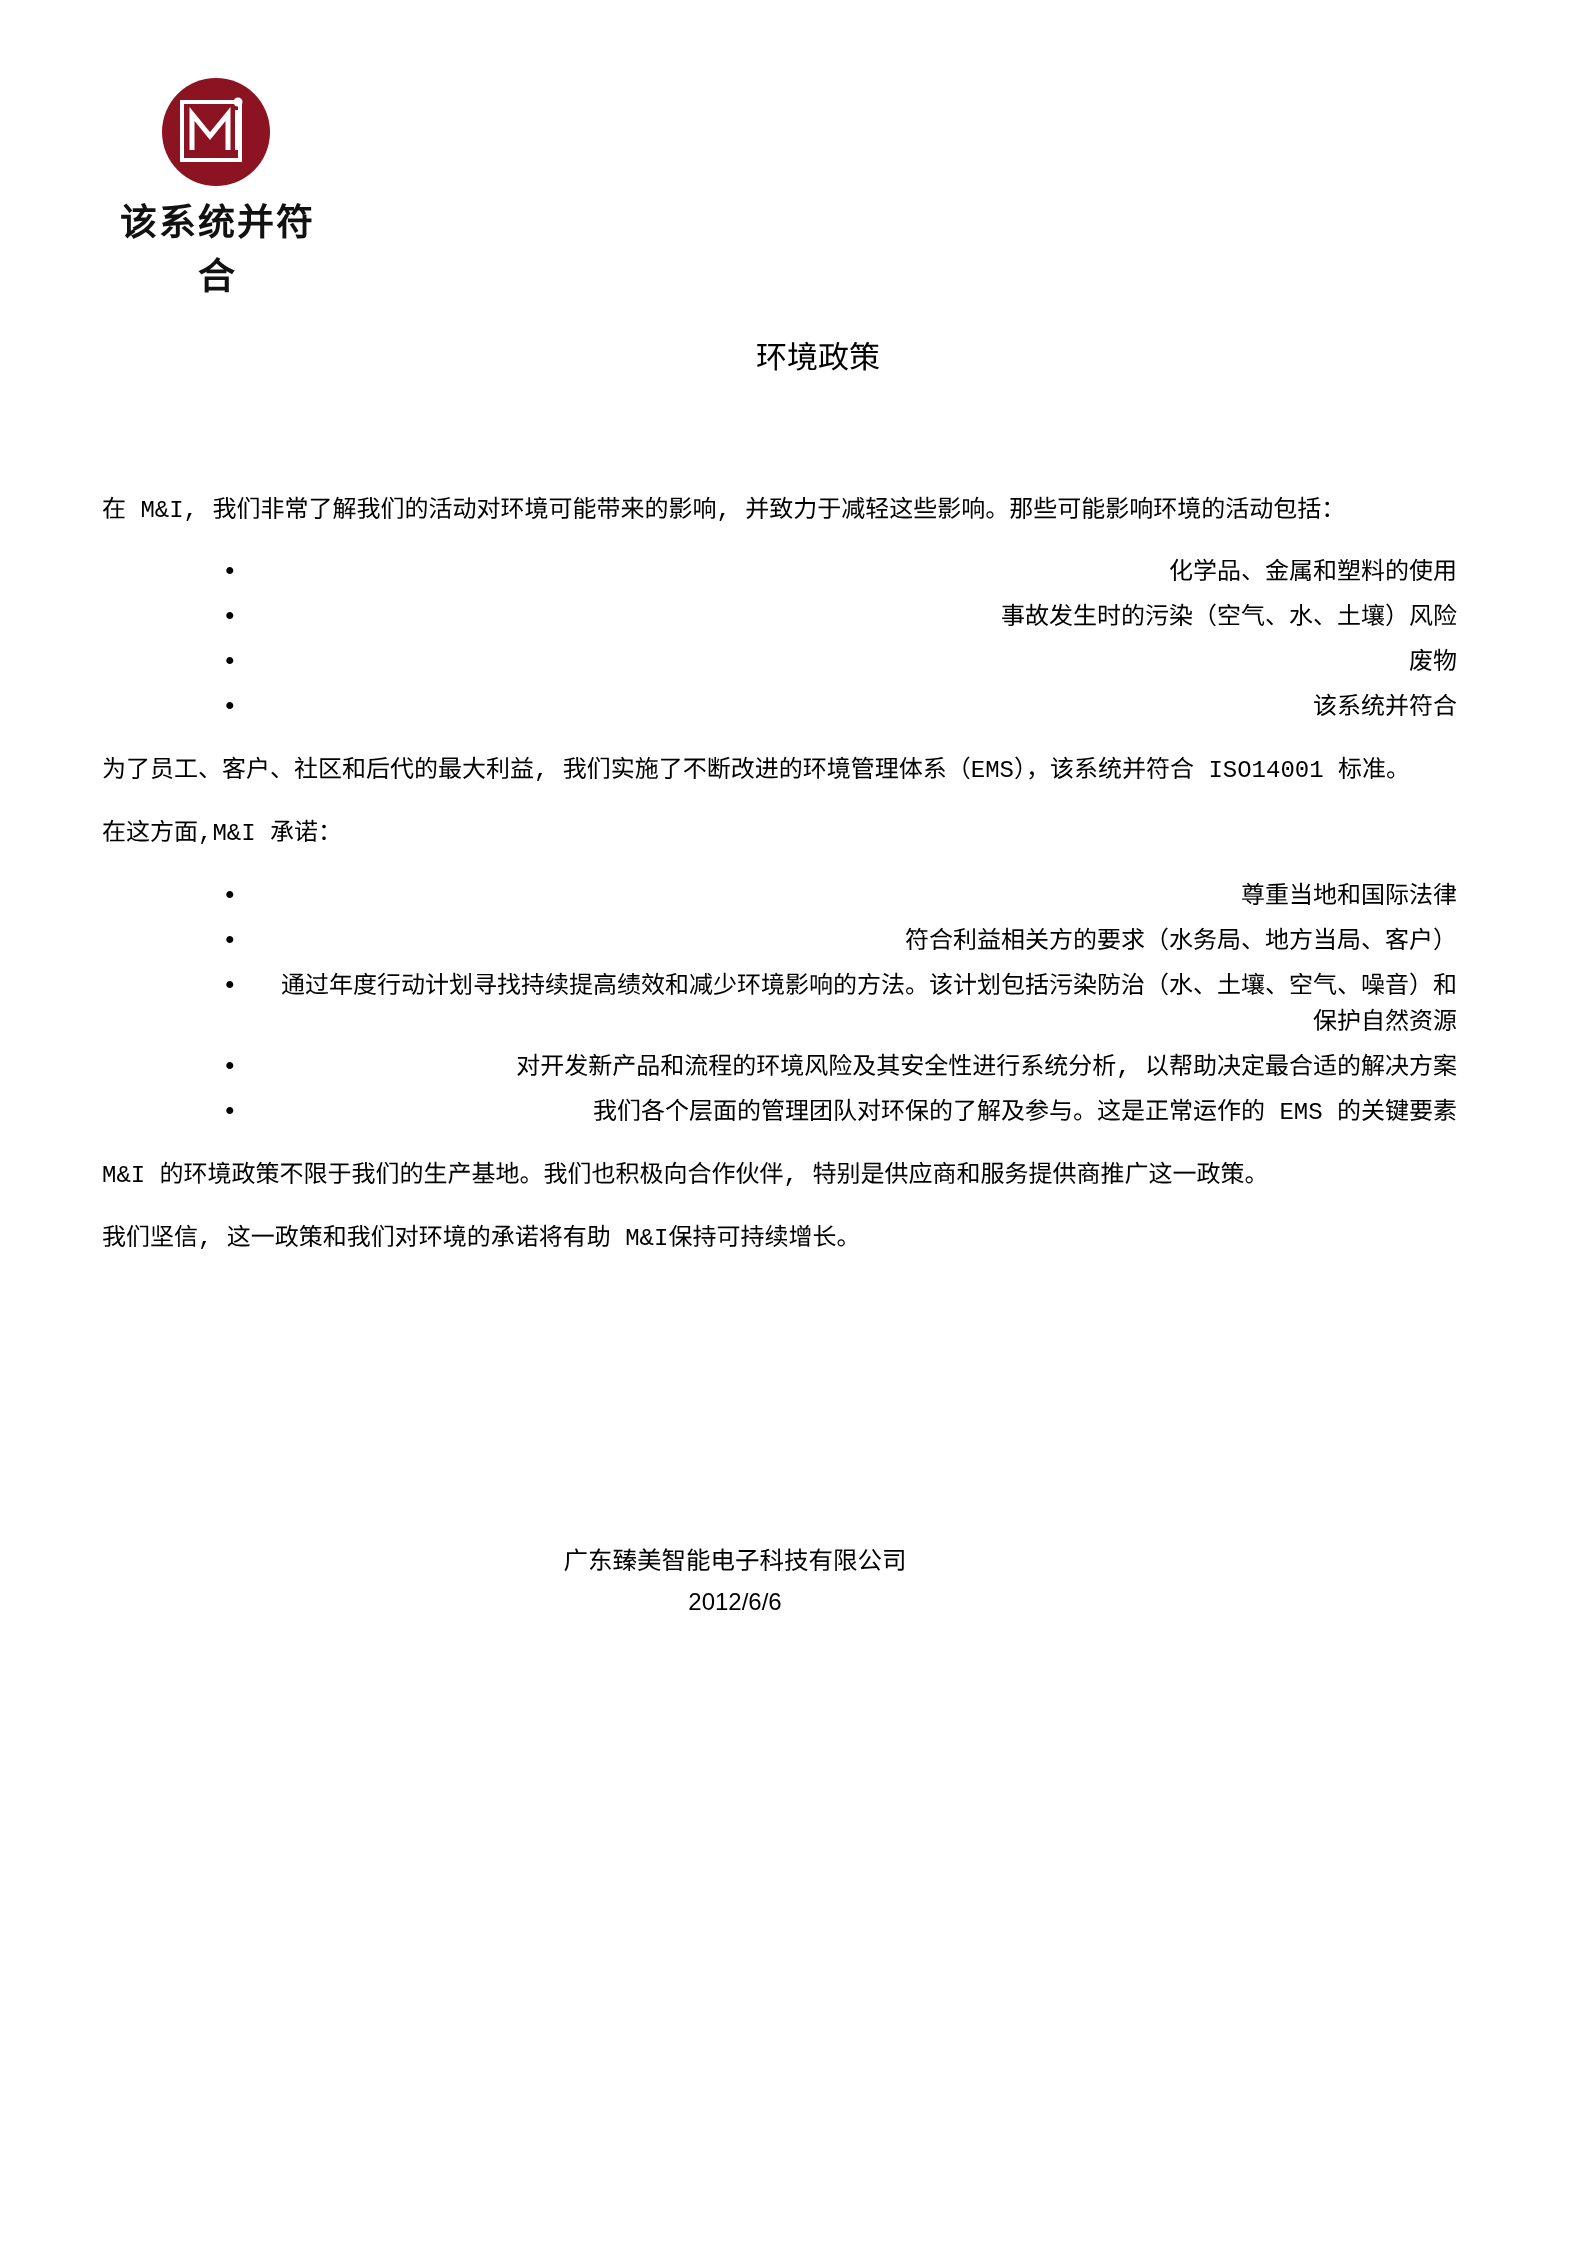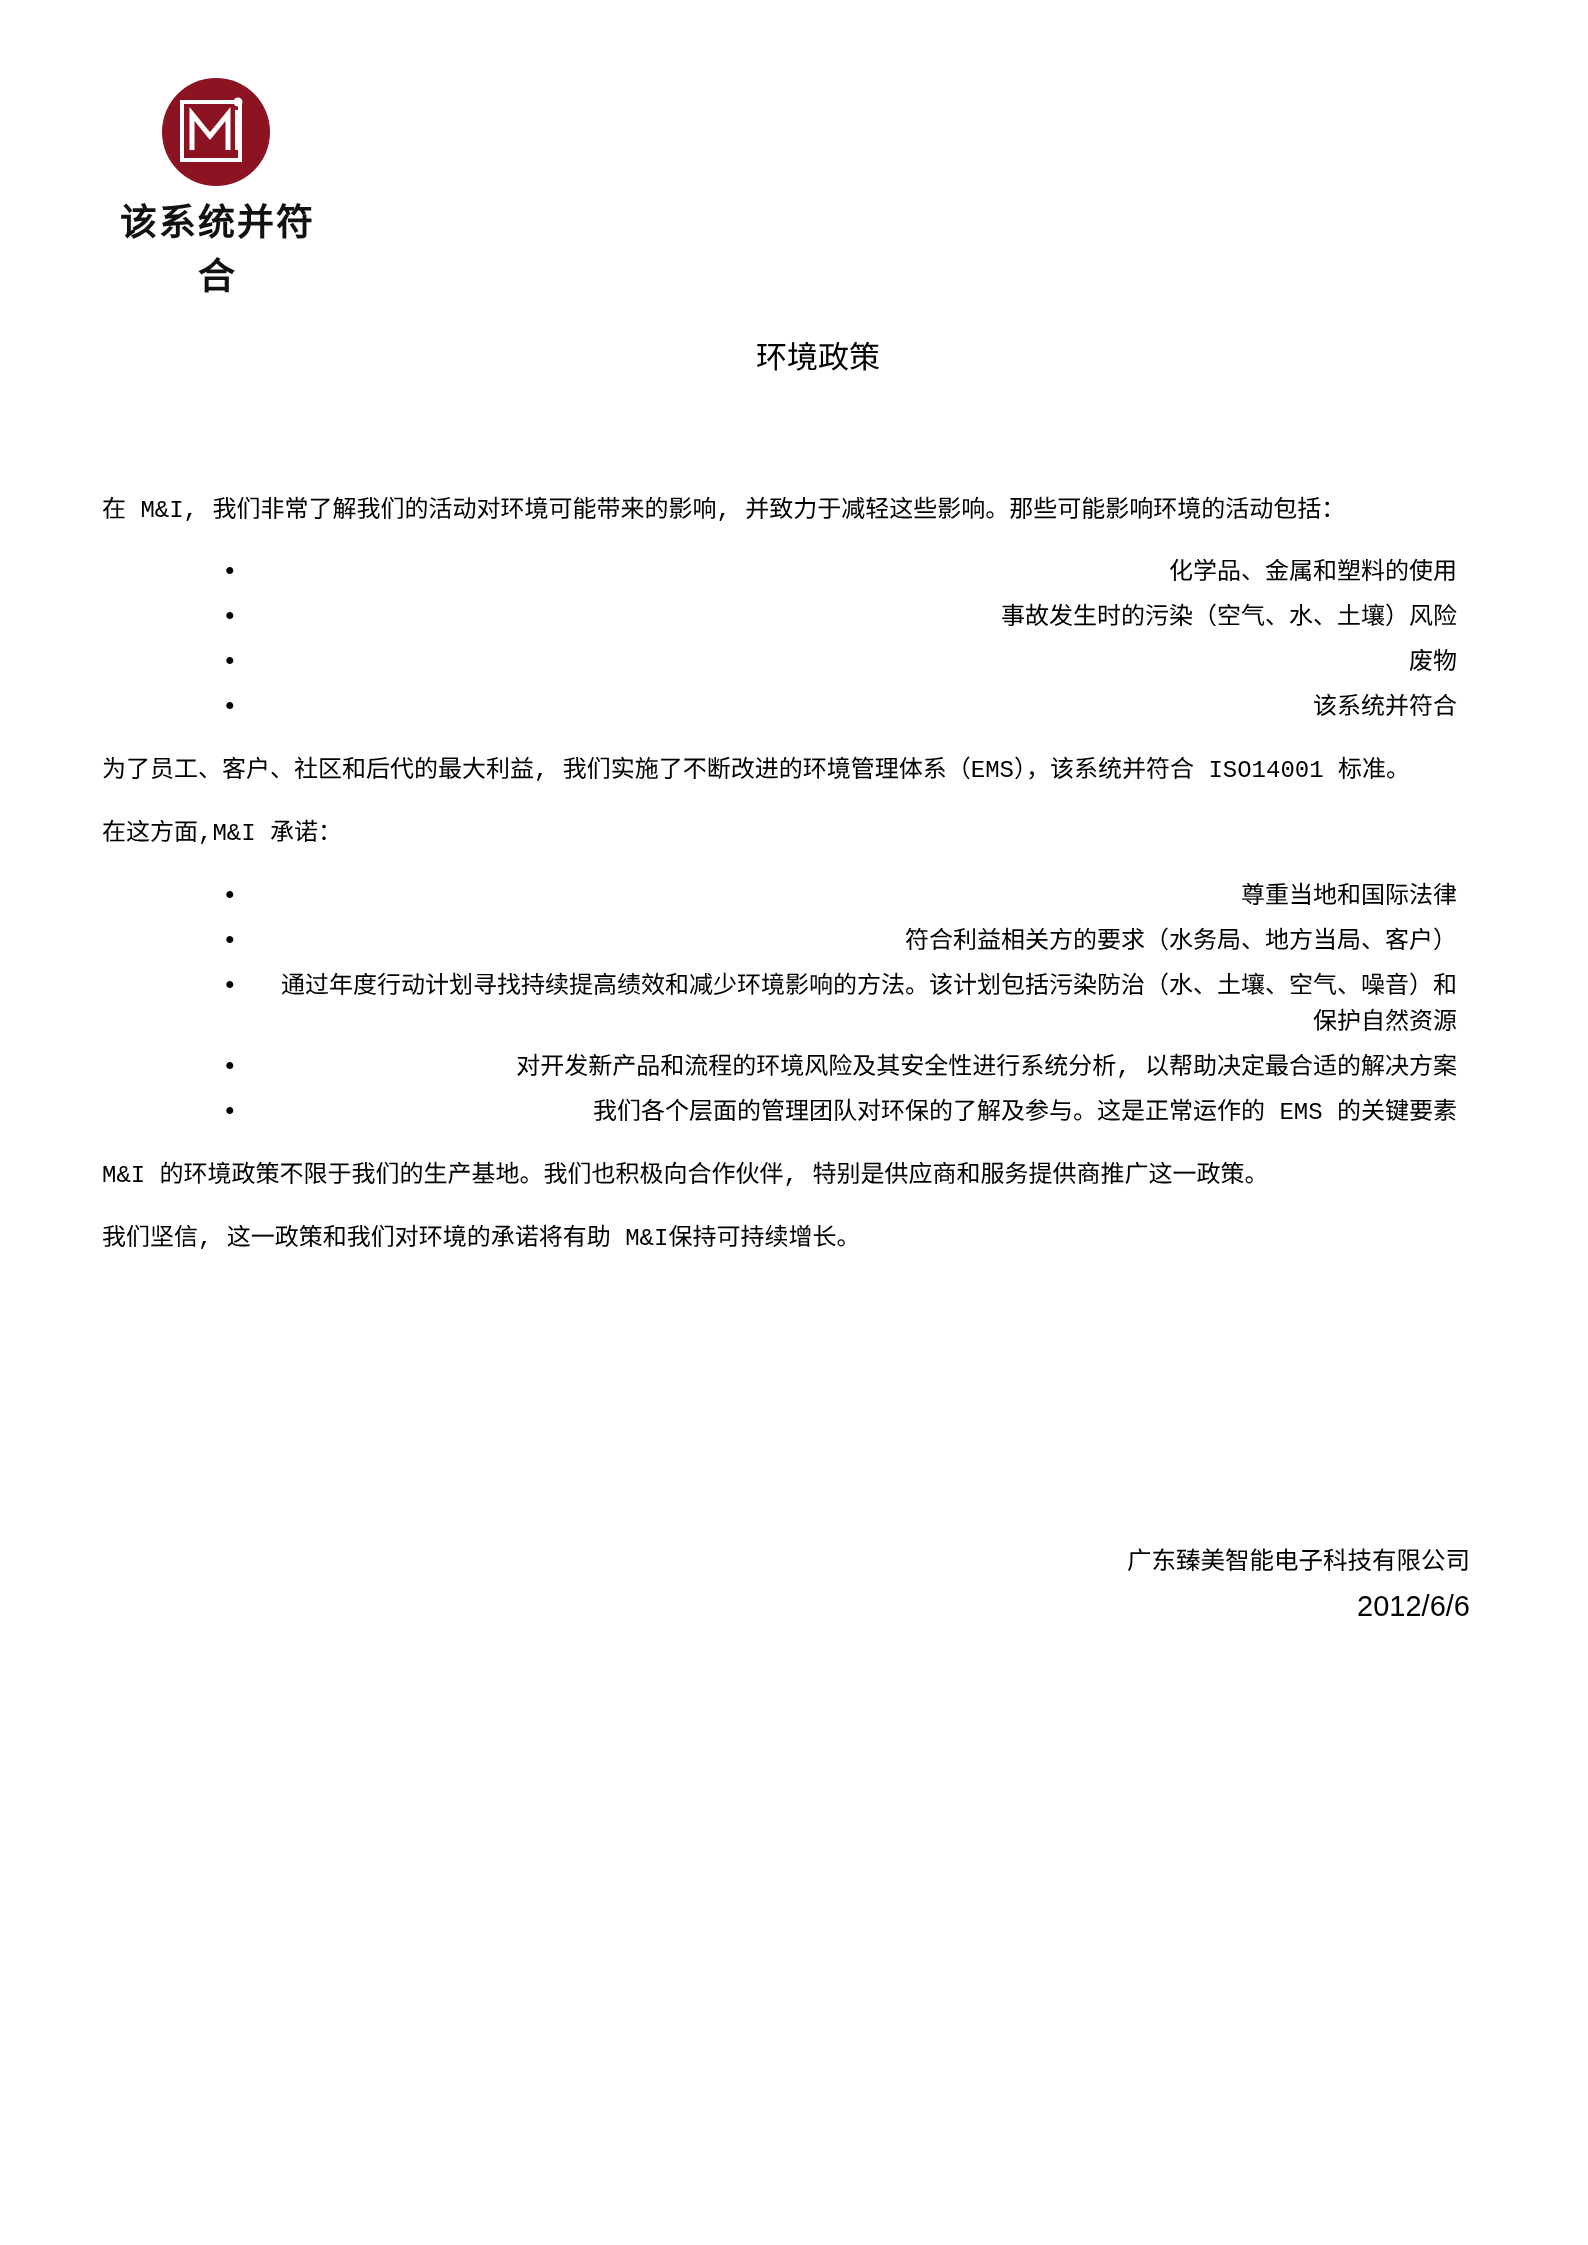--- a/index.html
+++ b/index.html
@@ -106,28 +106,28 @@
     font-size: 26px;
     color: #000;
   }
 
   
   .signature {
     position: absolute;
     left: 0;
     top: 1540px;
     width: 1470px;
-    text-align: right;
+    text-align: center;
     font-size: 24.5px;
     line-height: 1.7;
     font-family: "DejaVu Sans", "Liberation Sans", sans-serif;
   }
   .sig-date {
     font-family: "Liberation Sans", sans-serif;
-    font-size: 29px;
+    font-size: 24px;
   }
 </style>
 </head>
 <body>
 
 <div class="page">
 
   <div class="logo-block">
     <div class="logo-mark">
       <div class="inner">

